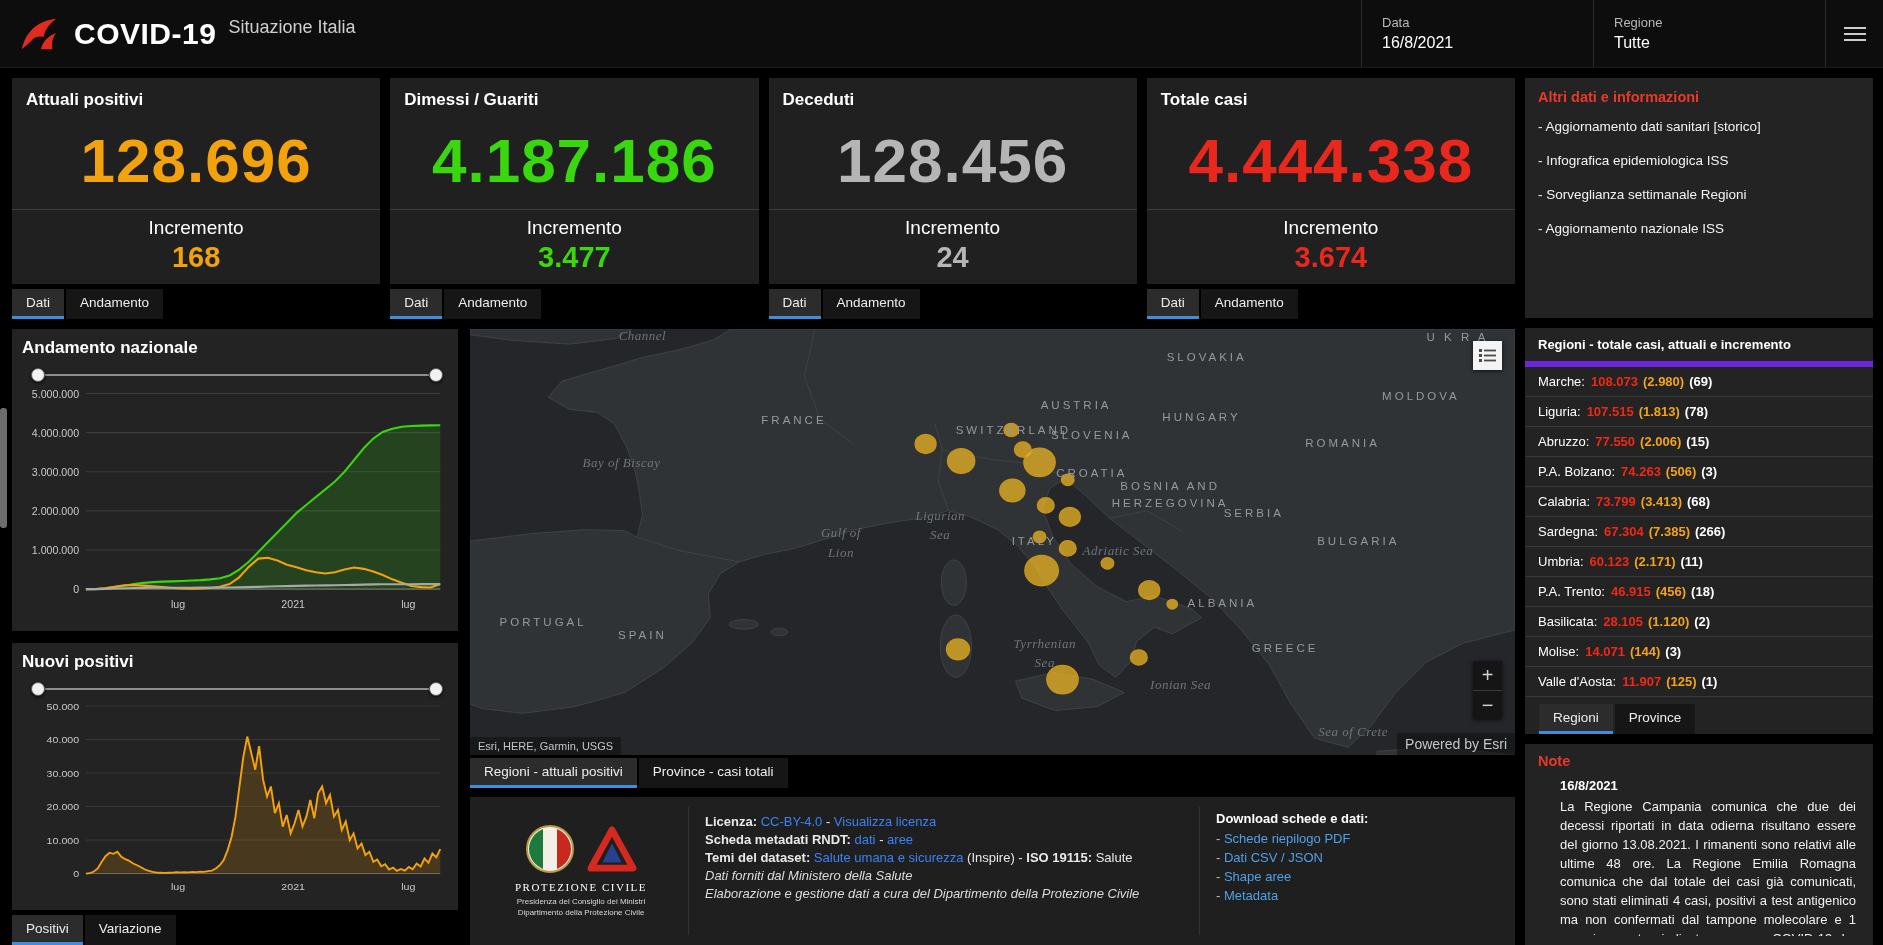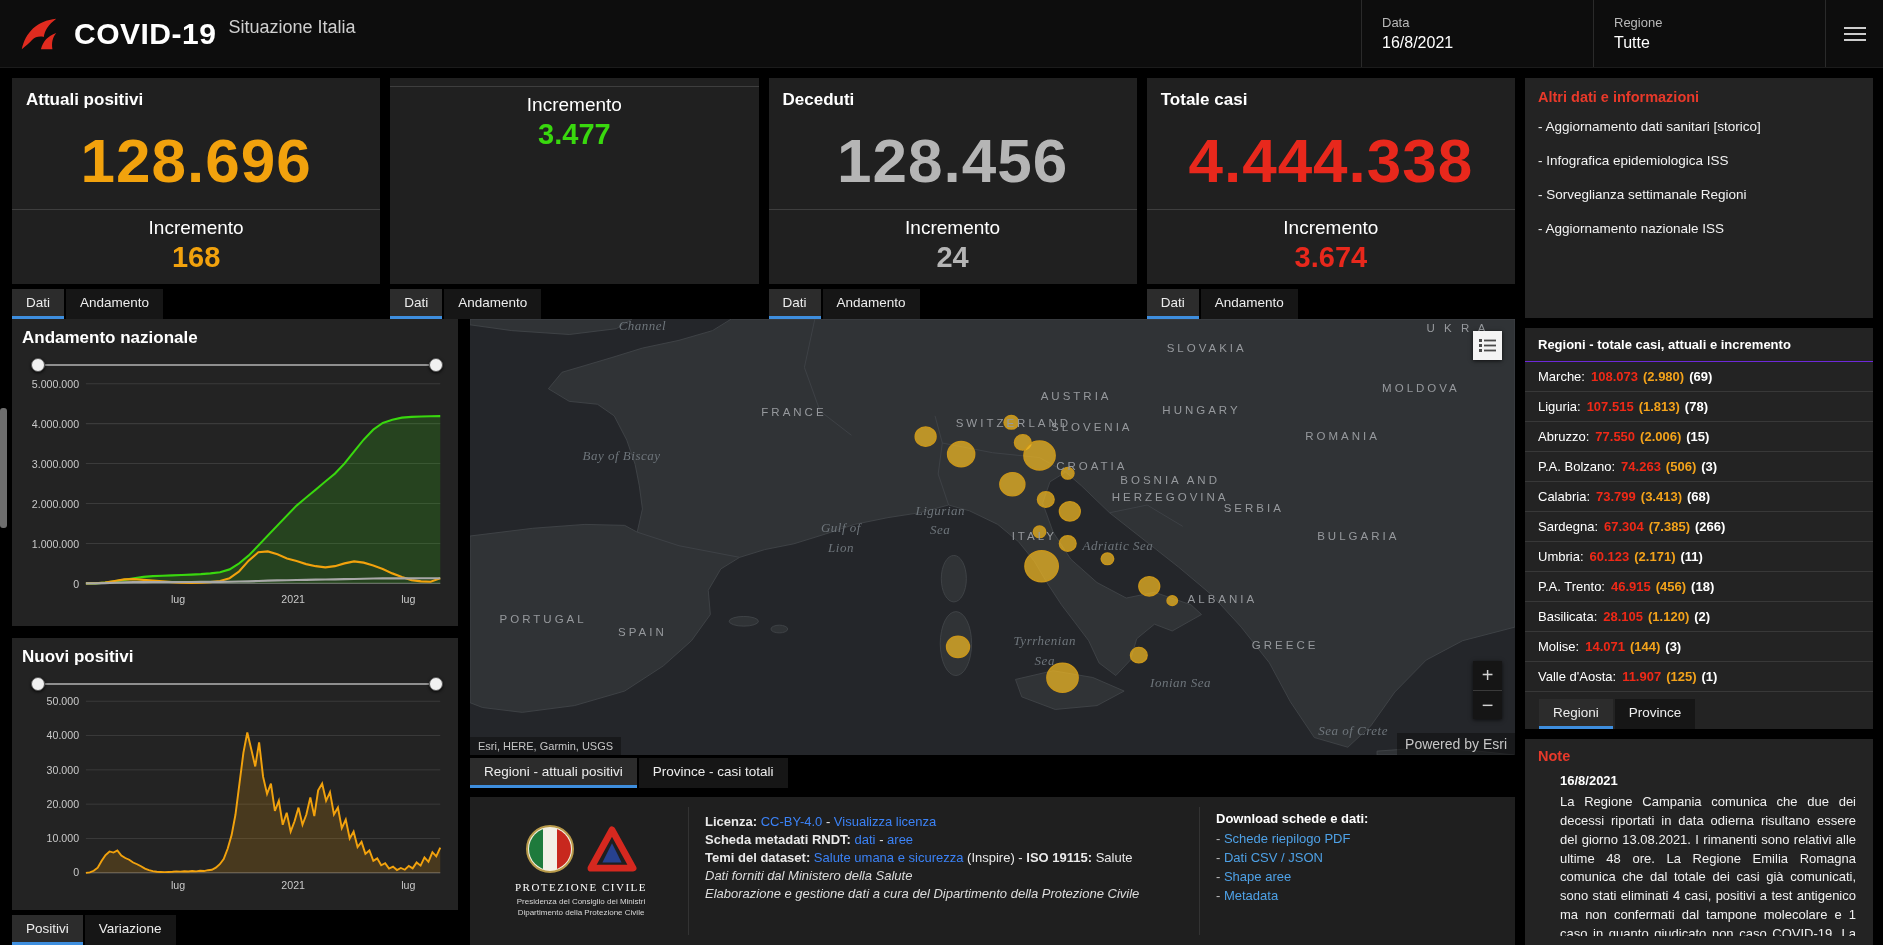--- a/index.html
+++ b/index.html
@@ -15,21 +15,21 @@
 .hspacer{flex:1}
 .hcell{width:232px;height:100%;padding:10px 20px;border-left:1px solid #2a2a2a;display:flex;flex-direction:column;justify-content:center;cursor:pointer}
 .hlabel{font-size:13px;color:#b9b9b9}
 .hvalue{font-size:16px;margin-top:4px}
 .hamb{width:58px;height:100%;border-left:1px solid #2a2a2a;display:flex;align-items:center;justify-content:center;cursor:pointer}
 .hamb .bars{width:22px}
 .hamb .bars span{display:block;height:2px;background:#cdcdcd;margin:4px 0}
 
 
 .main{display:grid;grid-template-columns:1fr 348px;gap:10px;padding:10px 10px 0 12px;height:877px}
-.leftcol{display:flex;flex-direction:column;min-width:0;min-height:0}
+.leftcol{display:flex;flex-direction:column;gap:10px;min-width:0;min-height:0}
 .panel{background:#232323}
 
 
 .cards{display:grid;grid-template-columns:repeat(4,1fr);gap:10px}
 .card{background:#202020;padding:8px 14px 0;height:206px;display:flex;flex-direction:column}
 .ctitle{font-size:17px;font-weight:bold;padding:4px 0 2px}
 .cval{font-size:62px;font-weight:bold;text-align:right;flex:1;display:flex;align-items:center;justify-content:center;letter-spacing:1px}
 .cdiv{border-top:1px solid #3e3e3e;margin:0 -14px}
 .cinc-label{text-align:center;font-size:19px;padding-top:7px}
 .cinc{text-align:center;font-size:29px;font-weight:bold;padding:2px 0 10px}
@@ -82,21 +82,21 @@
 .dl-title{font-weight:bold;font-size:13px;margin-bottom:5px}
 .dlink{font-size:13px;margin:4px 0;color:#bdbdbd}
 .dlink .dl{color:#4ea1e6;cursor:pointer}
 
 
 .sidebar{display:flex;flex-direction:column;gap:10px;min-height:0}
 .altri{height:240px;padding:11px 13px}
 .red-title{color:#e8392a;font-size:14.5px;font-weight:bold;margin-bottom:13px}
 .alink{font-size:13.5px;color:#f3f3f3;margin-bottom:15px;line-height:1.4;cursor:pointer}
 .regioni{display:flex;flex-direction:column}
-.reg-title{font-size:13px;font-weight:bold;padding:9px 13px;border-bottom:1px solid #6d28d9}
+.reg-title{font-size:13px;font-weight:bold;padding:9px 13px;border-bottom:6px solid #6d28d9}
 .rrow{display:flex;align-items:center;gap:5px;height:30px;padding:0 13px;border-bottom:1px solid #383838;font-size:13px;cursor:pointer;white-space:nowrap}
 .rname{color:#fff;margin-right:1px}
 .rtot{color:#ef2917;font-weight:bold}
 .rcur{color:#f3a31b;font-weight:bold}
 .rinc{color:#fff;font-weight:bold}
 .reg-tabs{margin:7px 0 0 14px}
 .note{flex:1;padding:9px 13px;overflow:hidden;display:flex;flex-direction:column;min-height:0}
 .note .red-title{margin-bottom:7px}
 .note-date{font-weight:bold;font-size:13px;margin:2px 0 5px;padding-left:22px}
 .note-text{font-size:13px;line-height:1.45;color:#f0f0f0;padding-left:22px;padding-right:4px;text-align:justify;overflow:hidden}
@@ -149,20 +149,22 @@
           <div class="cinc" style="color: rgb(242, 162, 13);">168</div>
         </div>
         <div class="tabs">
           <div class="tab sel">Dati</div>
           <div class="tab">Andamento</div>
         </div>
       </div>
 
       <div class="cardwrap">
         <div class="card">
+          <div class="ctitle">Dimessi / Guariti</div>
+          <div class="cval" style="color: rgb(57, 216, 14);">4.187.186</div>
           <div class="cdiv"></div>
           <div class="cinc-label">Incremento</div>
           <div class="cinc" style="color: rgb(57, 216, 14);">3.477</div>
         </div>
         <div class="tabs">
           <div class="tab sel">Dati</div>
           <div class="tab">Andamento</div>
         </div>
       </div>
 

